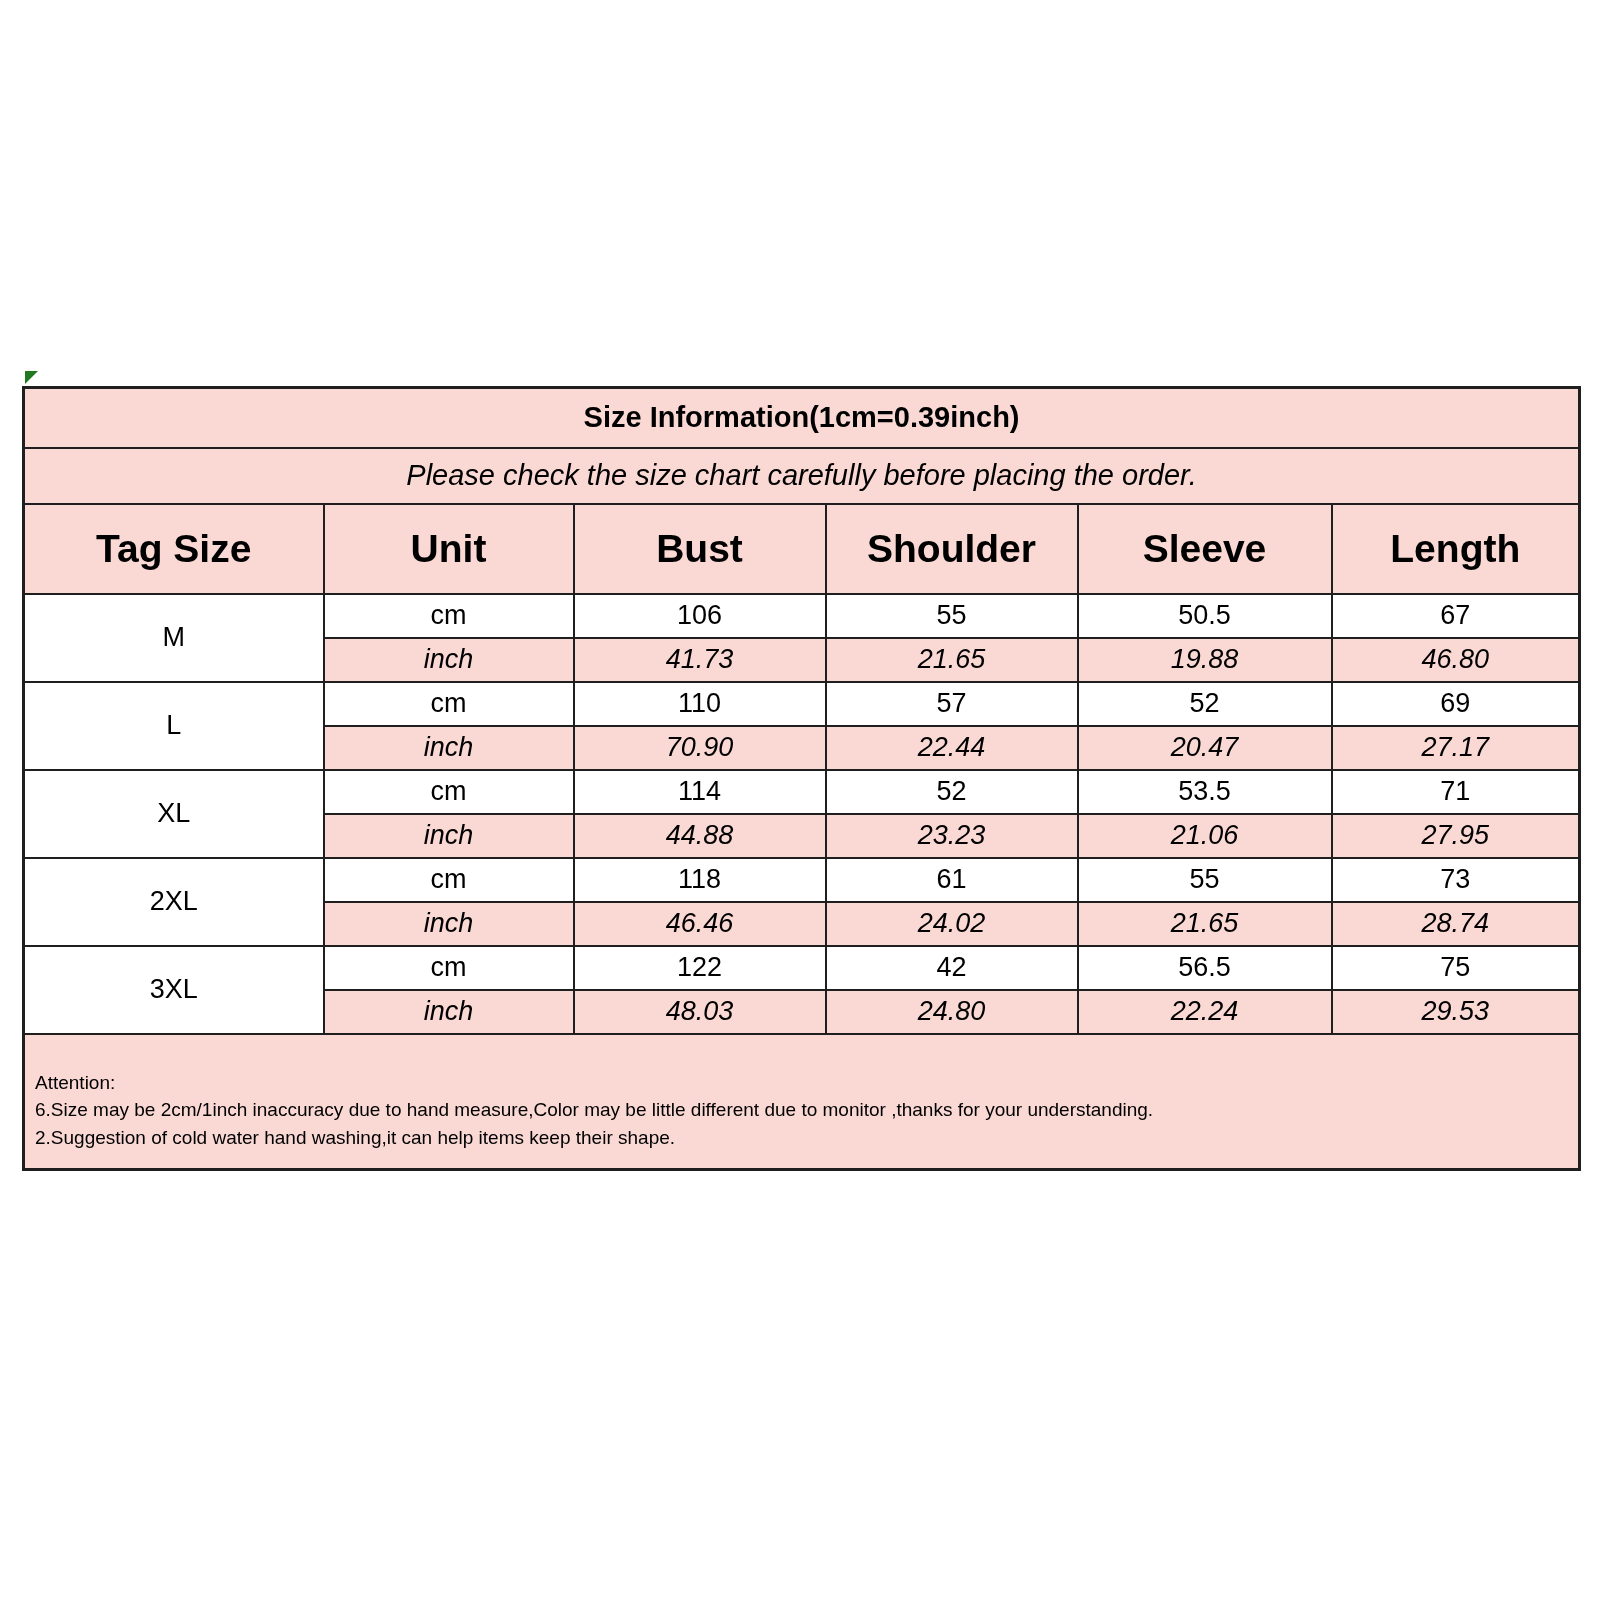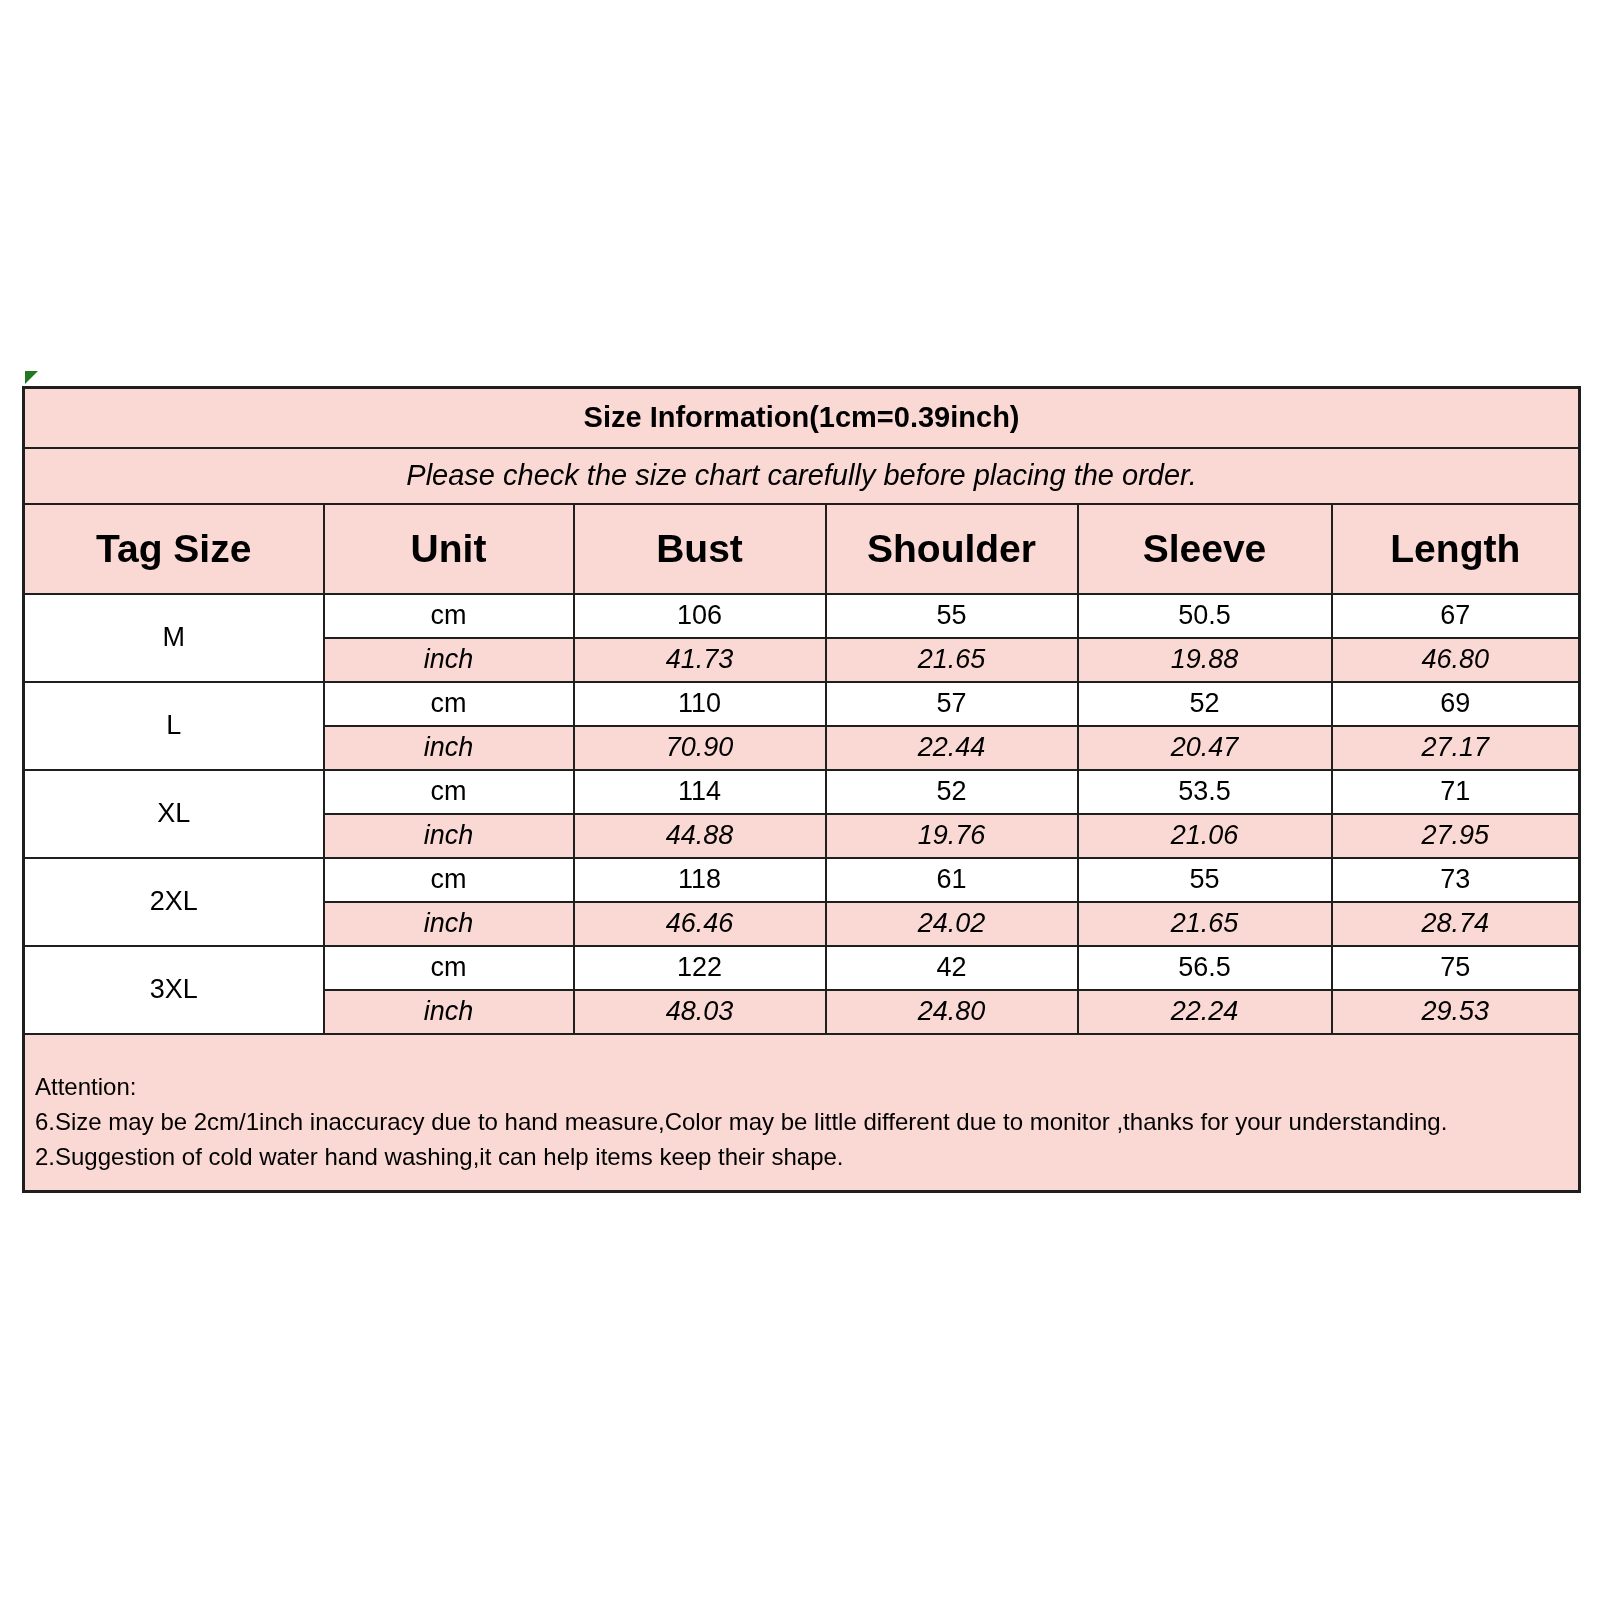--- a/index.html
+++ b/index.html
@@ -32,21 +32,21 @@
   tr.title-row td{height:60px;font-size:29px;font-weight:bold;}
   tr.subtitle-row td{height:56px;font-size:29px;font-weight:normal;font-style:italic;}
   tr.header-row th{height:90px;font-size:39px;font-weight:bold;}
   tr.cm-row td, tr.inch-row td{height:44px;font-size:27px;font-weight:normal;}
   tr.cm-row td{background:var(--white);}
   tr.inch-row td{background:var(--pink);font-style:italic;}
   td.tag-cell{background:var(--white) !important;font-size:33px;font-weight:bold;}
   td.unit-cell{font-size:30px;}
   td.attention-cell{
     background:var(--pink);text-align:left;vertical-align:top;
-    padding:34px 12px 16px 10px;font-size:24px;line-height:1.47;
+    padding:34px 12px 16px 10px;font-size:19px;line-height:1.47;
   }
   .attention-cell p{margin:0;}
   .corner-marker{
     position:absolute;left:25px;top:371px;width:0;height:0;
     border-top:13px solid var(--green);
     border-right:13px solid transparent;
   }
 </style>
 </head>
 <body>
@@ -114,21 +114,21 @@
           <td rowspan="2" class="tag-cell">XL</td>
           <td class="unit-cell">cm</td>
           <td>114</td>
           <td>52</td>
           <td>53.5</td>
           <td>71</td>
         </tr>
         <tr class="inch-row">
           <td class="unit-cell">inch</td>
           <td>44.88</td>
-          <td>19.76</td>
+          <td>23.23</td>
           <td>21.06</td>
           <td>27.95</td>
         </tr>
         <tr class="cm-row">
           <td rowspan="2" class="tag-cell">2XL</td>
           <td class="unit-cell">cm</td>
           <td>118</td>
           <td>61</td>
           <td>55</td>
           <td>73</td>

